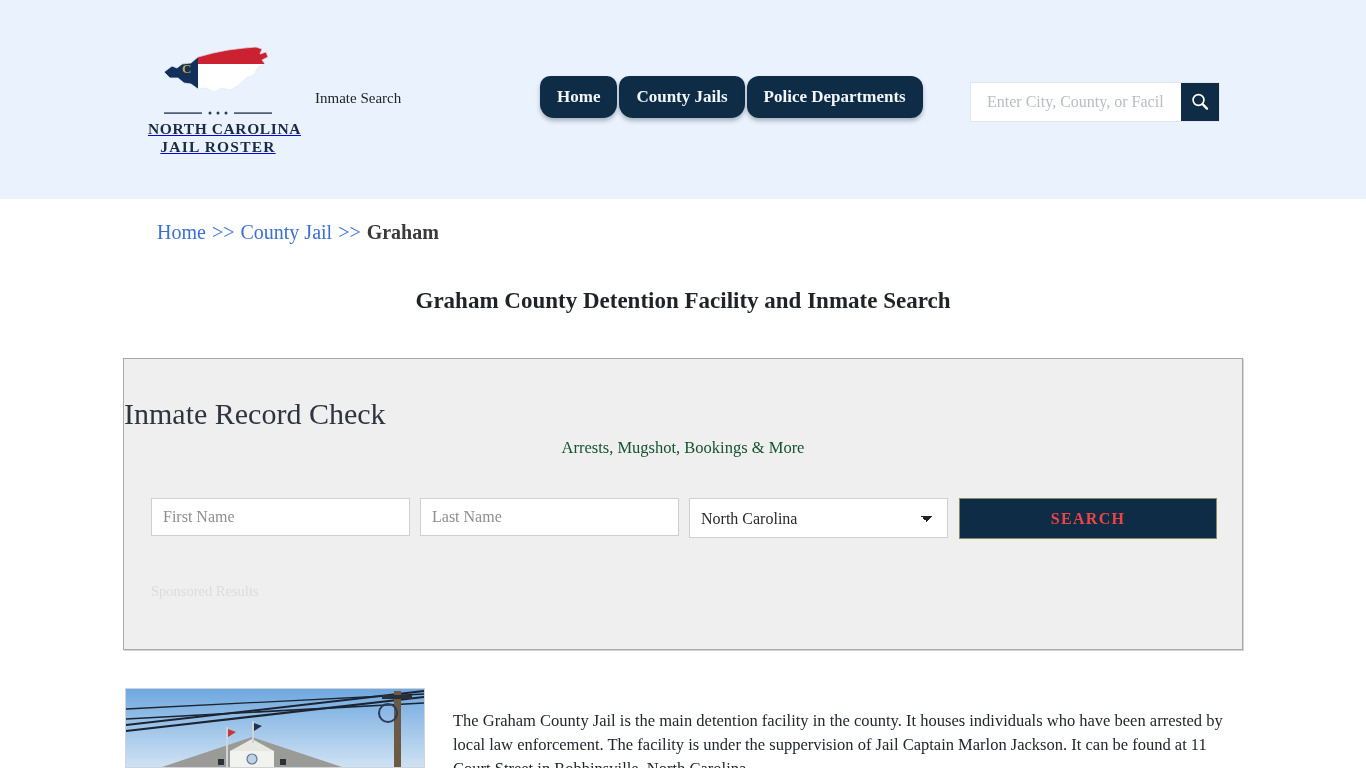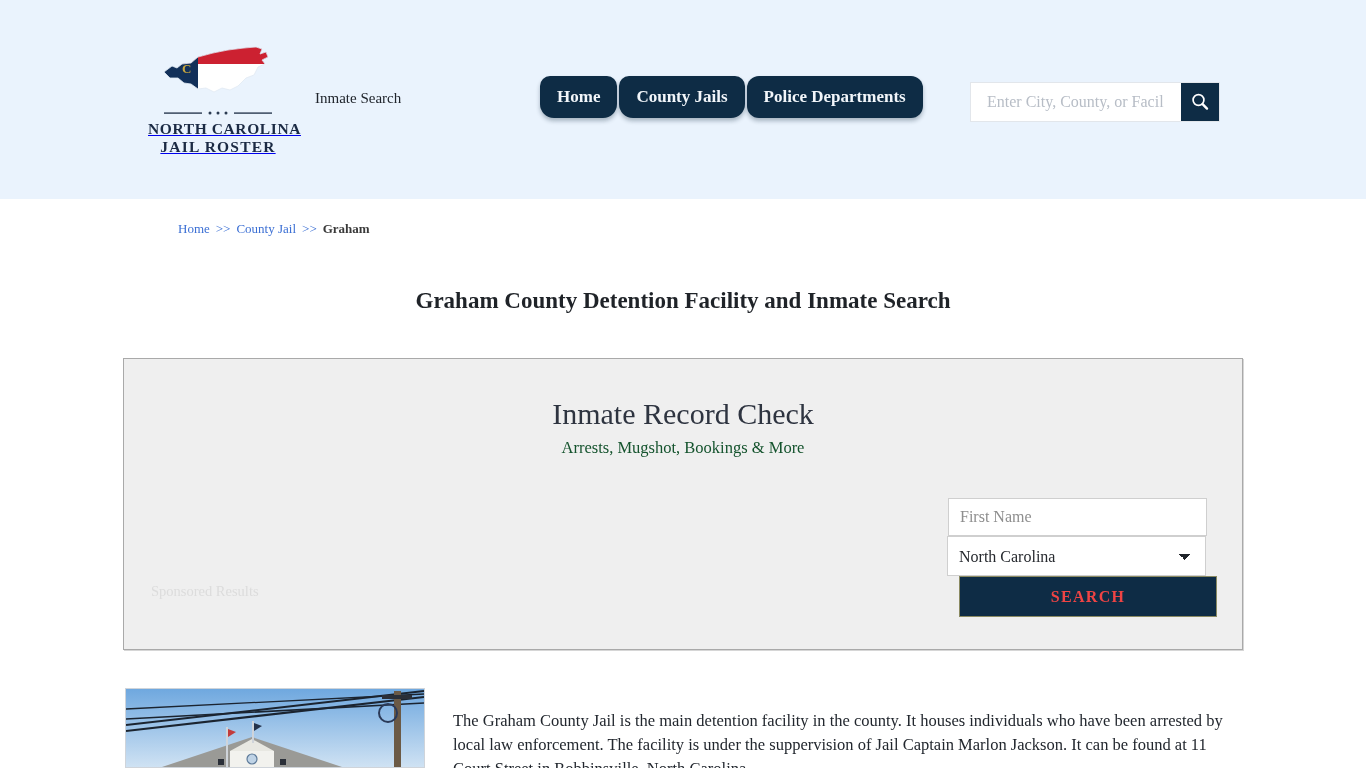--- a/index.html
+++ b/index.html
@@ -128,24 +128,23 @@
     justify-content: center;
     padding: 0;
   }
 
   
   .breadcrumb {
     position: absolute;
     left: 157px;
     top: 221px;
     font-family: "Liberation Serif", serif;
-    font-size: 13px;
+    font-size: 20px;
     color: #3a3a3a;
     white-space: nowrap;
-    margin-left: 21px;
   }
   .breadcrumb a {
     color: #3b6fd4;
     text-decoration: none;
   }
   .breadcrumb .sep {
     color: #3b6fd4;
     margin: 0 6px;
   }
   .breadcrumb .current {
@@ -171,43 +170,42 @@
     position: absolute;
     left: 123px;
     top: 358px;
     width: 1120px;
     height: 292px;
     background: #efefef;
     border: 1px solid #a9a9a9;
     box-shadow: 1px 1px 0 #d6d6d6;
   }
   .panel-title {
-    text-align: center;
+    text-align: left;
     font-family: "Liberation Serif", serif;
     font-size: 30px;
     color: #2e3440;
     margin-top: 38px;
     line-height: 34px;
   }
   .panel-sub {
     text-align: center;
     font-family: "Liberation Serif", serif;
     font-size: 16.5px;
     color: #14532d;
     margin-top: 7px;
   }
 
   .search-form {
     position: absolute;
     left: 27px;
     top: 139px;
     width: 1066px;
     display: flex;
-    align-items: flex-end;
-    flex-direction: column;
+    align-items: flex-start;
   }
   .form-field {
     height: 38px;
     border: 1px solid #cfcfcf;
     background: #ffffff;
     font-family: "Liberation Serif", serif;
     font-size: 16px;
     color: #3b3b3b;
     padding: 0 11px;
     outline: none;
@@ -344,20 +342,21 @@
 </div>
 
 <h1 class="page-title">Graham County Detention Facility and Inmate Search</h1>
 
 <div class="record-panel">
   <div class="panel-title">Inmate Record Check</div>
   <div class="panel-sub">Arrests, Mugshot, Bookings &amp; More</div>
 
   <form class="search-form">
     <input id="first-name" class="form-field" type="text" placeholder="First Name" style="">
+    <input id="last-name" class="form-field" type="text" placeholder="Last Name" style="">
     <select class="state-select">
       <option>North Carolina</option>
     </select>
     <button class="search-submit" type="submit">SEARCH</button>
   </form>
 
   <div class="sponsored">Sponsored Results</div>
 </div>
 
 <div class="facility-photo">

